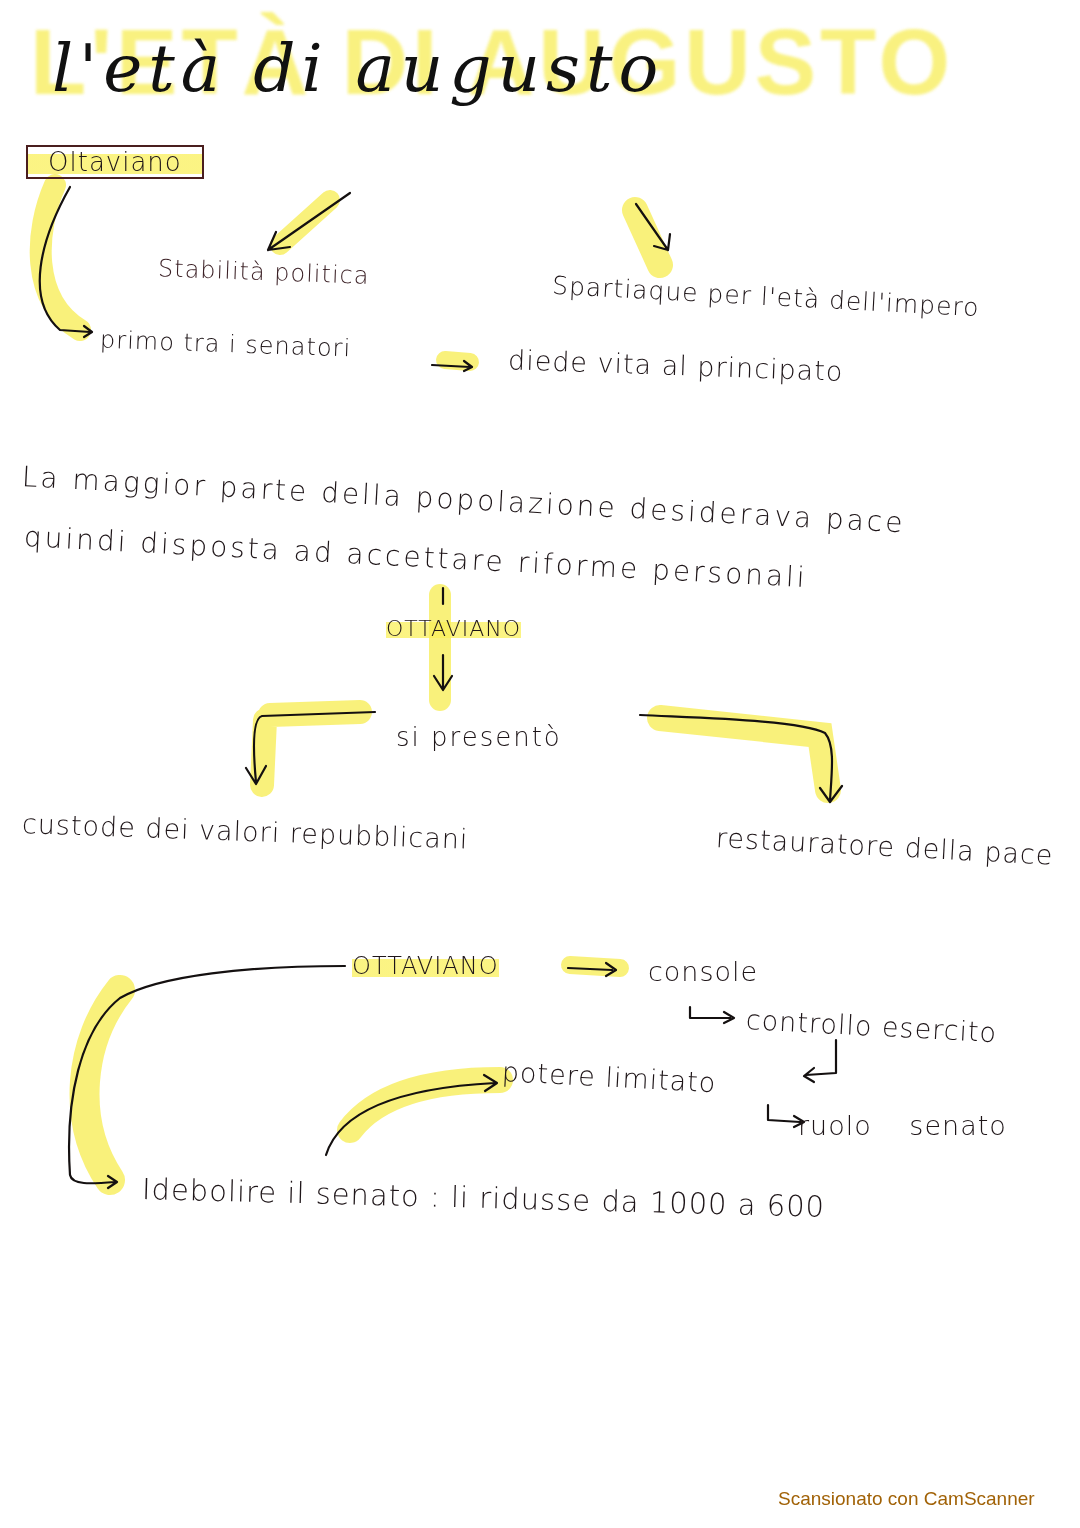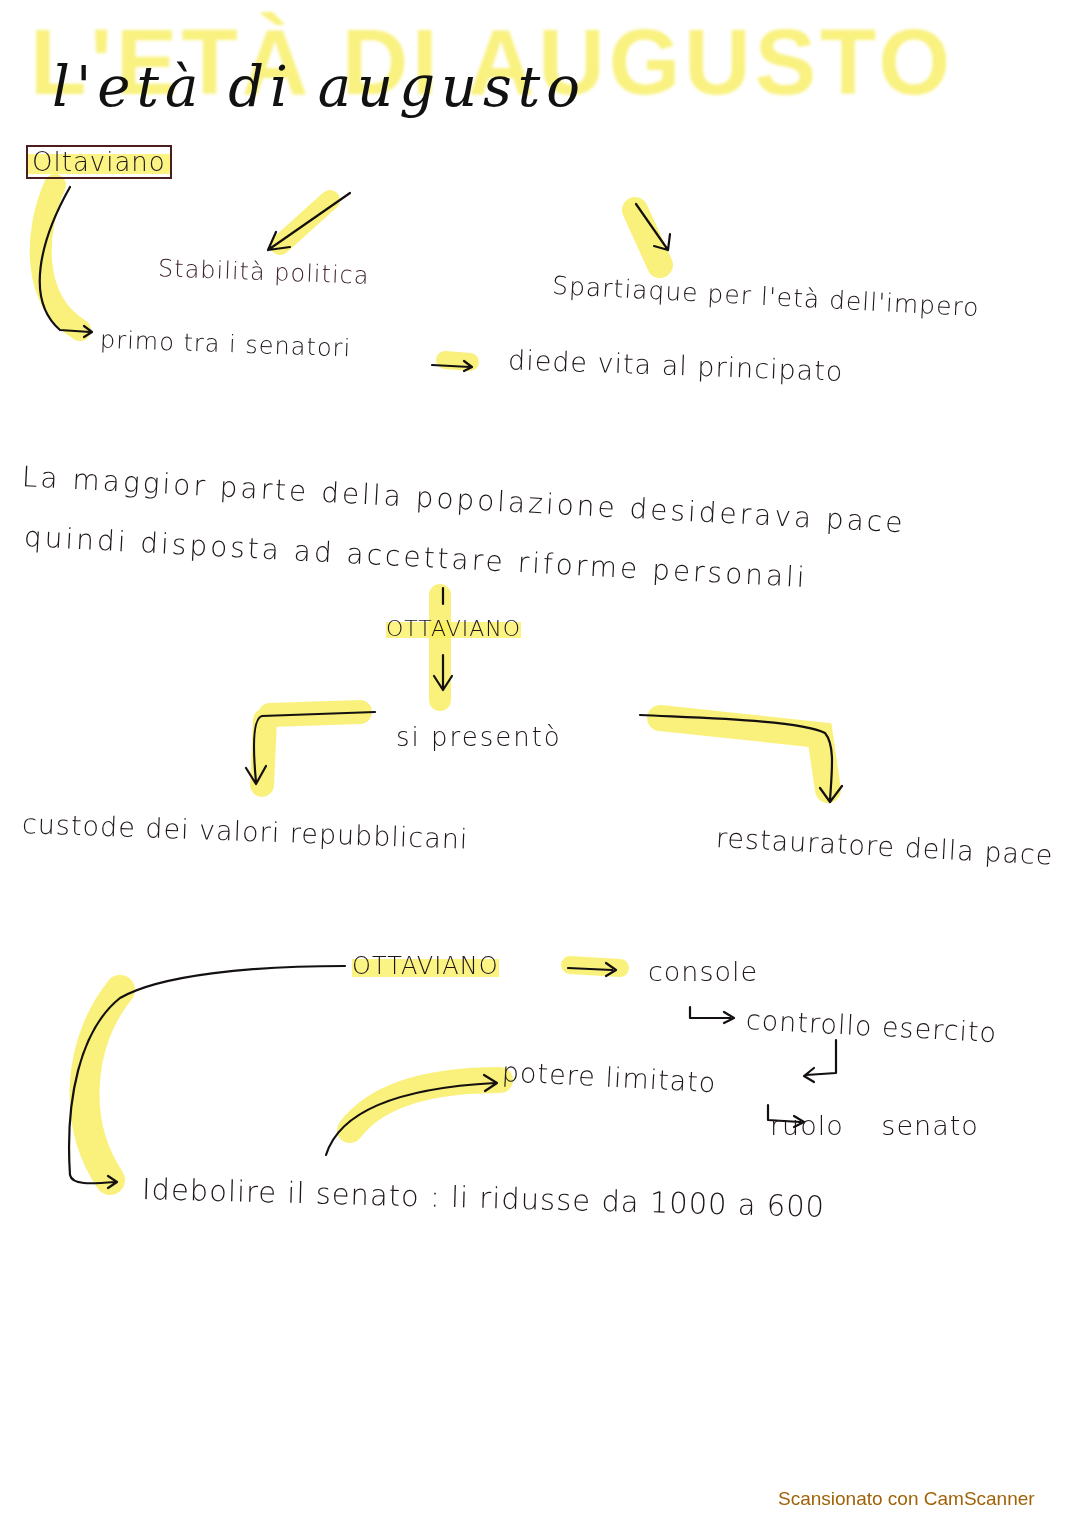--- a/index.html
+++ b/index.html
@@ -4,23 +4,23 @@
 <style>
   html, body { margin: 0; padding: 0; }
   body {
     width: 1080px; height: 1528px; background: #ffffff; position: relative; overflow: hidden;
     font-family: "DejaVu Sans", sans-serif; color: #1a1416;
   }
   .page { position: absolute; left: 0; top: 0; width: 1080px; height: 1528px; }
   svg.draw { position: absolute; left: 0; top: 0; width: 1080px; height: 1528px; }
   .t { position: absolute; white-space: nowrap; font-family: "DejaVu Sans", sans-serif; font-weight: 300; color: #1e1518; letter-spacing: 1px; }
   .title-bg { position: absolute; font-family: "Liberation Sans", sans-serif; font-weight: 700; font-size: 92px; color: #f8ef6a; opacity: 0.85; letter-spacing: 4px; filter: blur(1.5px); }
-  .title { position: absolute; font-family: "DejaVu Serif", serif; font-style: italic; font-size: 56px; color: #111; letter-spacing: 6px; margin-top: 24px; }
+  .title { position: absolute; font-family: "DejaVu Serif", serif; font-style: italic; font-size: 66px; color: #111; letter-spacing: 6px; }
   .hl { background: linear-gradient(transparent 25%, rgba(250,240,90,0.75) 25%, rgba(250,240,90,0.75) 90%, transparent 90%); }
-  .box { border: 2px solid #4a1e1e; padding: 0 4px; }
+  .box { border: 2px solid #4a1e1e; padding: 0 20px; }
   .footer { position: absolute; font-family: "Liberation Sans", sans-serif; font-size: 19px; color: #a16207; }
 </style>
 </head>
 <body>
 
 <div class="page">
 
   <svg class="draw" viewBox="0 0 1080 1528">
     <g fill="none" stroke="#f7ee5a" stroke-opacity="0.8" stroke-linecap="round">
       <path d="M55 185 C35 230 30 300 80 330" stroke-width="22"></path>
@@ -69,17 +69,17 @@
   <div class="t" style="left:24px; top:520px; font-size:28px; transform:rotate(3deg); transform-origin:left; letter-spacing:3px;">quindi disposta ad accettare riforme personali</div>
   <div class="t hl" style="left:386px; top:616px; font-size:22px;">OTTAVIANO</div>
   <div class="t" style="left:396px; top:722px; font-size:26px; letter-spacing:2px;">si presentò</div>
   <div class="t" style="left:22px; top:808px; font-size:27px; transform:rotate(2deg); transform-origin:left;">custode dei valori repubblicani</div>
   <div class="t" style="left:716px; top:822px; font-size:27px; transform:rotate(3deg); transform-origin:left;">restauratore della pace</div>
 
   <div class="t hl" style="left:352px; top:952px; font-size:24px;">OTTAVIANO</div>
   <div class="t" style="left:648px; top:956px; font-size:27px;">console</div>
   <div class="t" style="left:746px; top:1004px; font-size:27px; transform:rotate(3deg); transform-origin:left;">controllo esercito</div>
   <div class="t" style="left:502px; top:1056px; font-size:27px; transform:rotate(3deg); transform-origin:left;">potere limitato</div>
-  <div class="t" style="left:770px; top:1110px; font-size:27px; word-spacing:28px;">ruolo senato</div>
+  <div class="t" style="left:798px; top:1110px; font-size:27px; word-spacing:28px;">ruolo senato</div>
   <div class="t" style="left:142px; top:1172px; font-size:29px; transform:rotate(1.5deg); transform-origin:left;">Idebolire il senato : li ridusse da 1000 a 600</div>
 
   <div class="footer" style="left:778px; top:1488px;">Scansionato con CamScanner</div>
 </div>
 
 </body></html>

